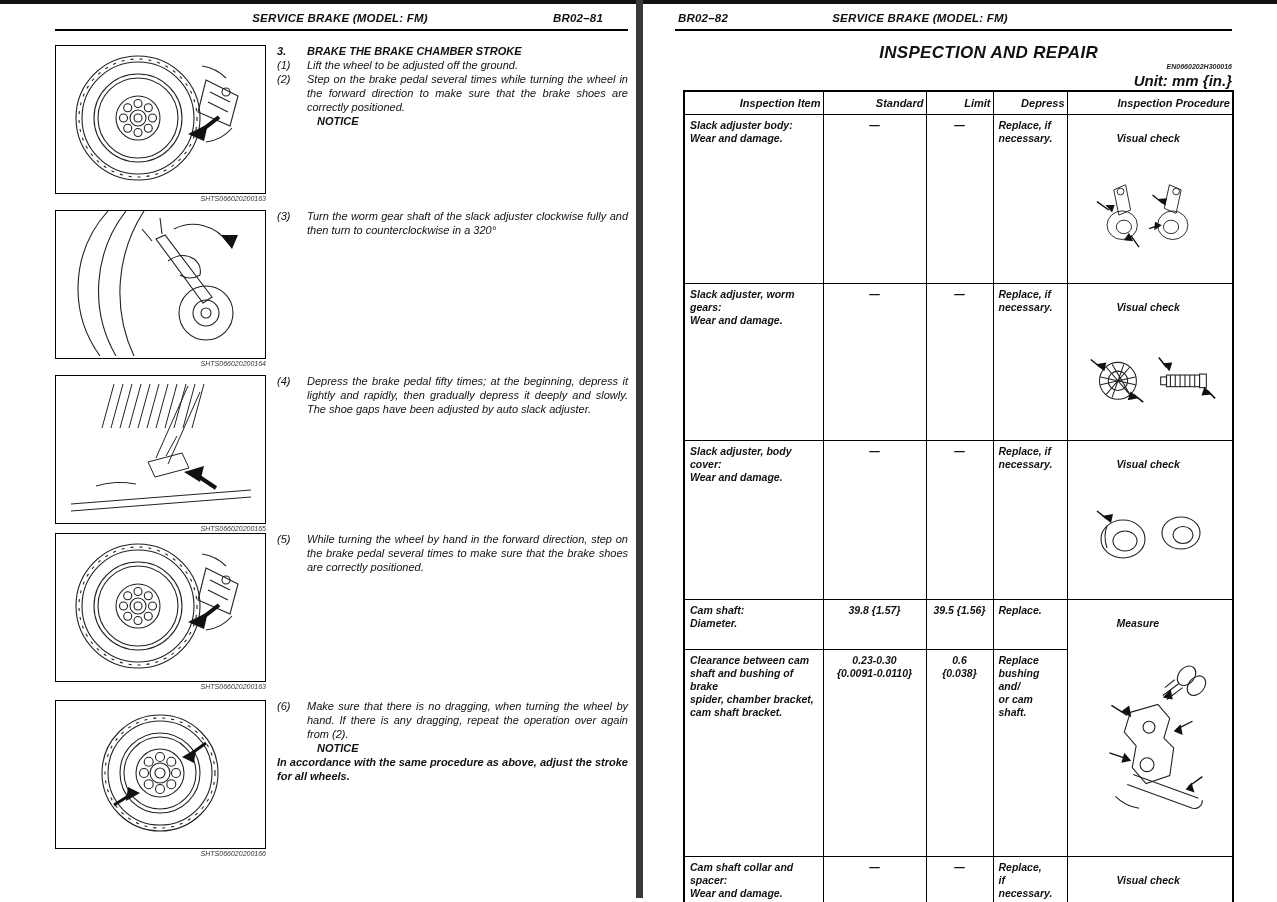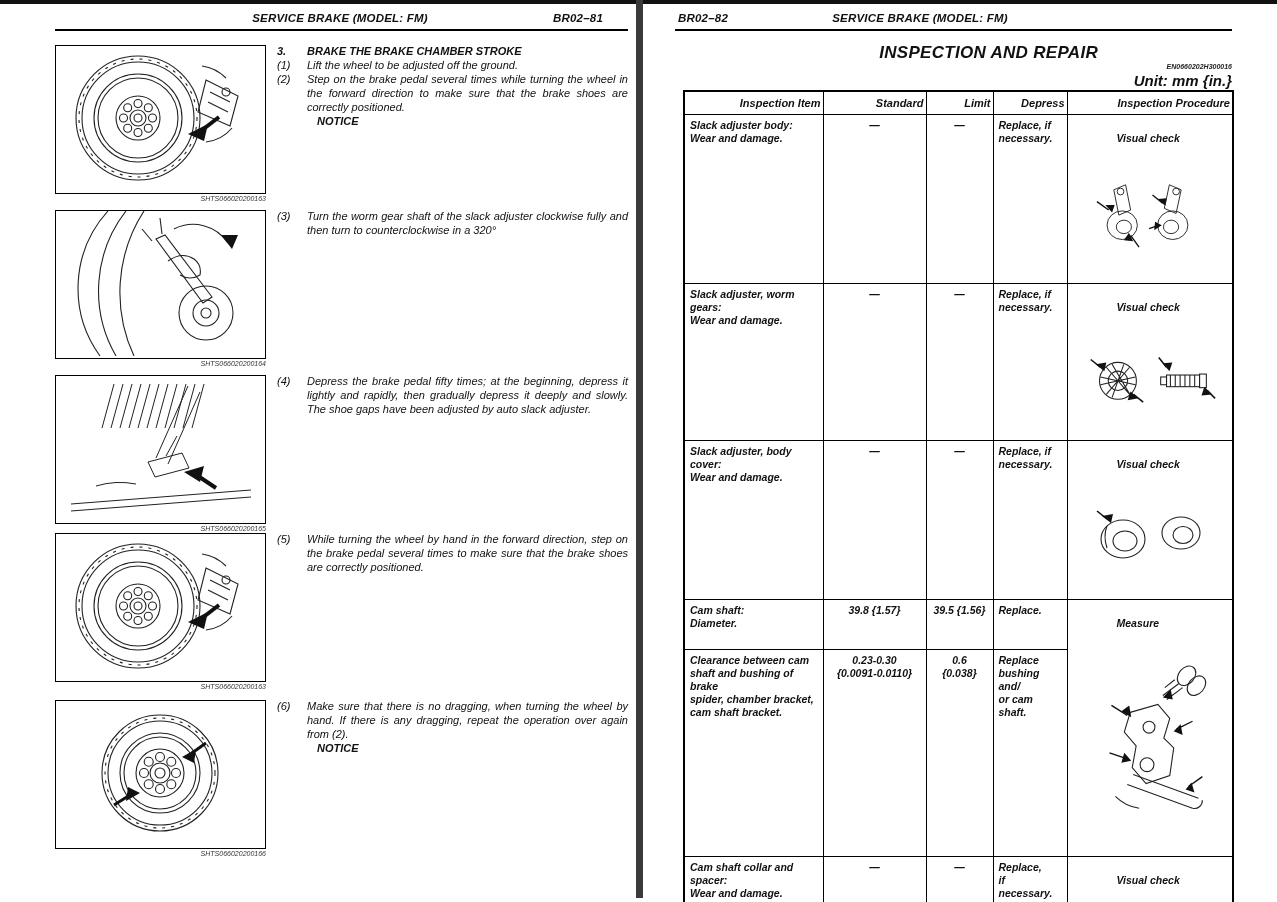--- a/index.html
+++ b/index.html
@@ -245,20 +245,21 @@
     <span class="t">While turning the wheel by hand in the forward direction, step on the brake pedal several times to make sure that the brake shoes are correctly positioned.</span>
   </div>
 </div>
 
 <div class="abs tb" id="block6">
   <div class="step">
     <span class="n">(6)</span>
     <span class="t">Make sure that there is no dragging, when turning the wheel by hand. If there is any dragging, repeat the operation over again from (2).</span>
   </div>
   <div class="notice-label">NOTICE</div>
+  <div class="notice-text">In accordance with the same procedure as above, adjust the stroke for all wheels.</div>
 </div>
 
 <div class="abs hdr rp-pageno">BR02–82</div>
 <div class="abs hdr rp-title">SERVICE BRAKE (MODEL: FM)</div>
 <div class="abs rp-rule"></div>
 <div class="abs rp-main-title">INSPECTION AND REPAIR</div>
 <div class="abs rp-code">EN0660202H300016</div>
 <div class="abs rp-unit">Unit: mm {in.}</div>
 
 <div class="abs insp-table">

